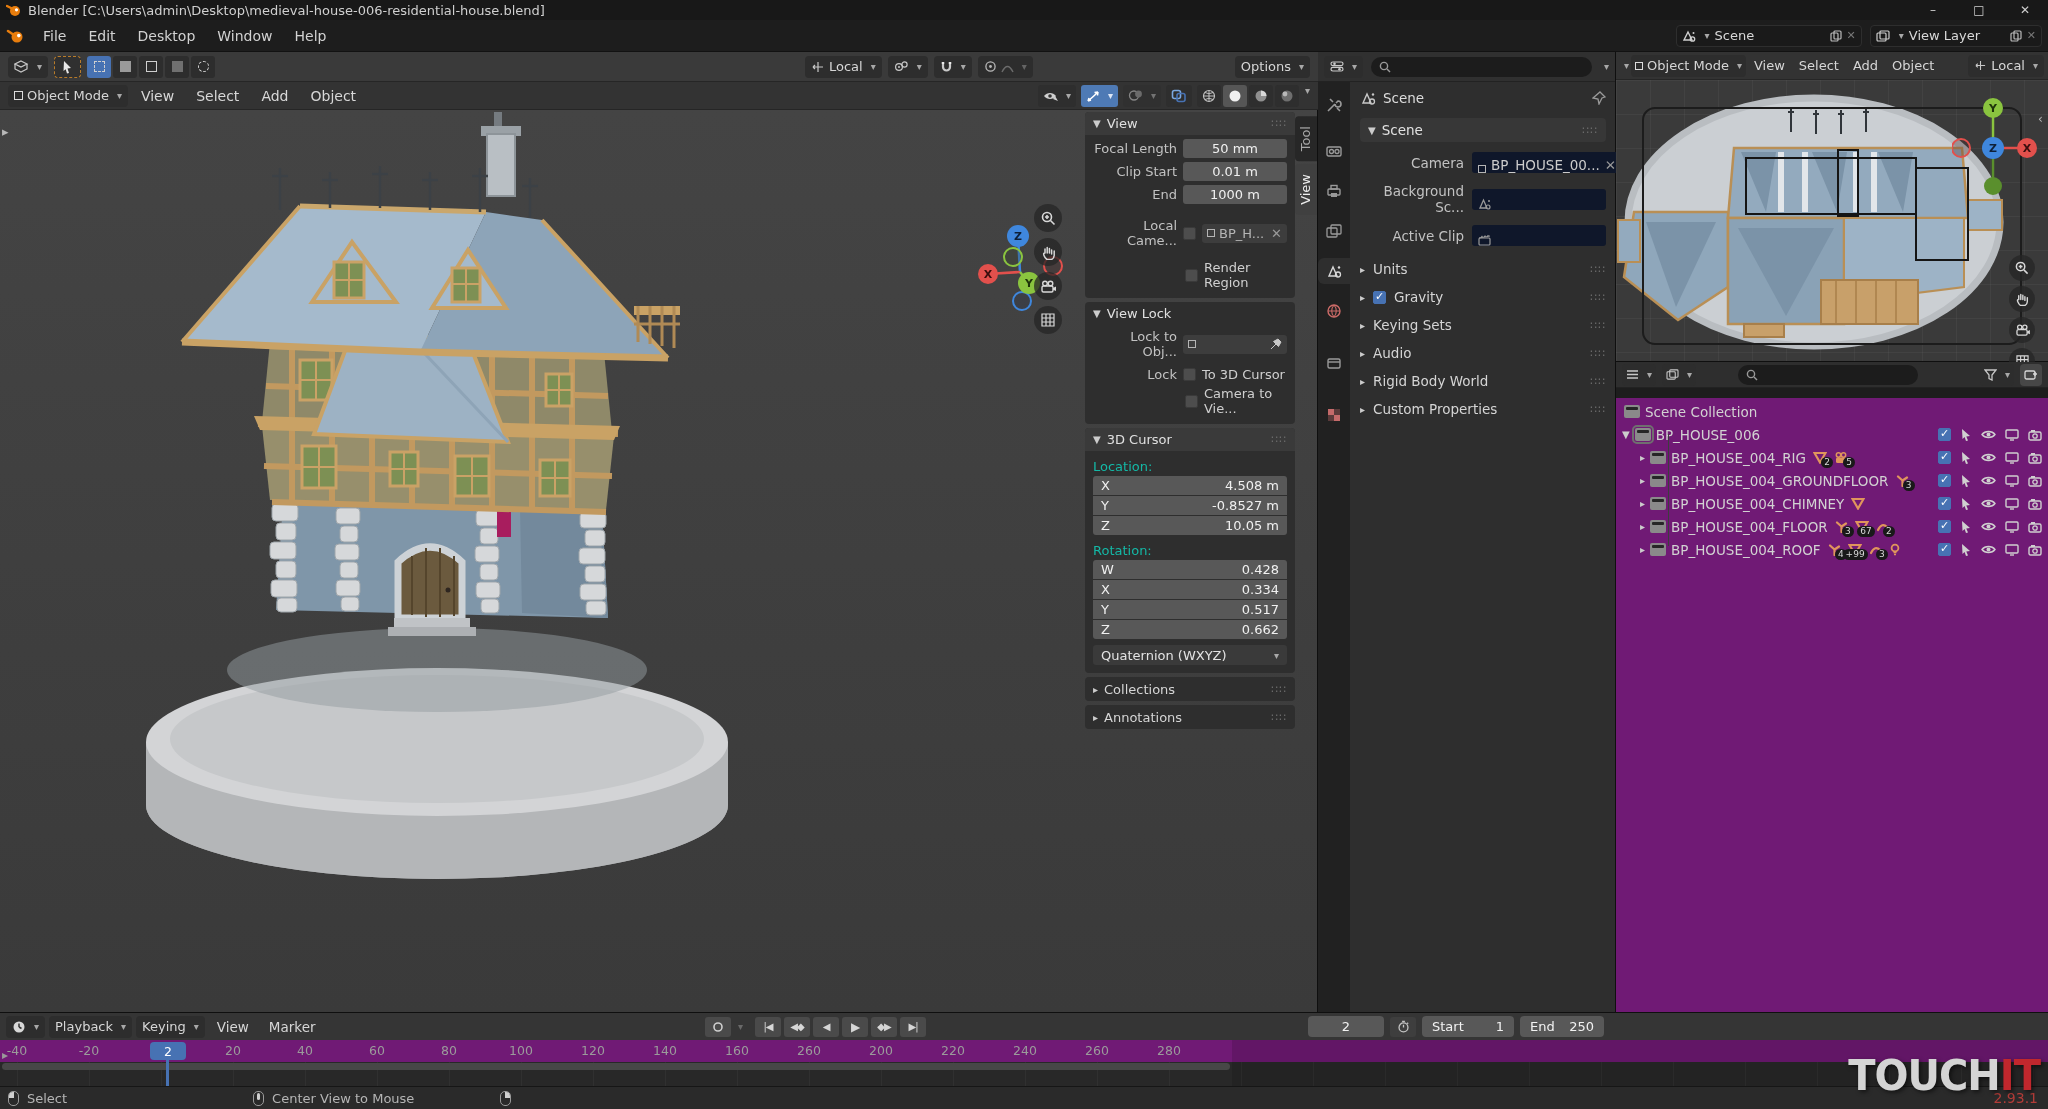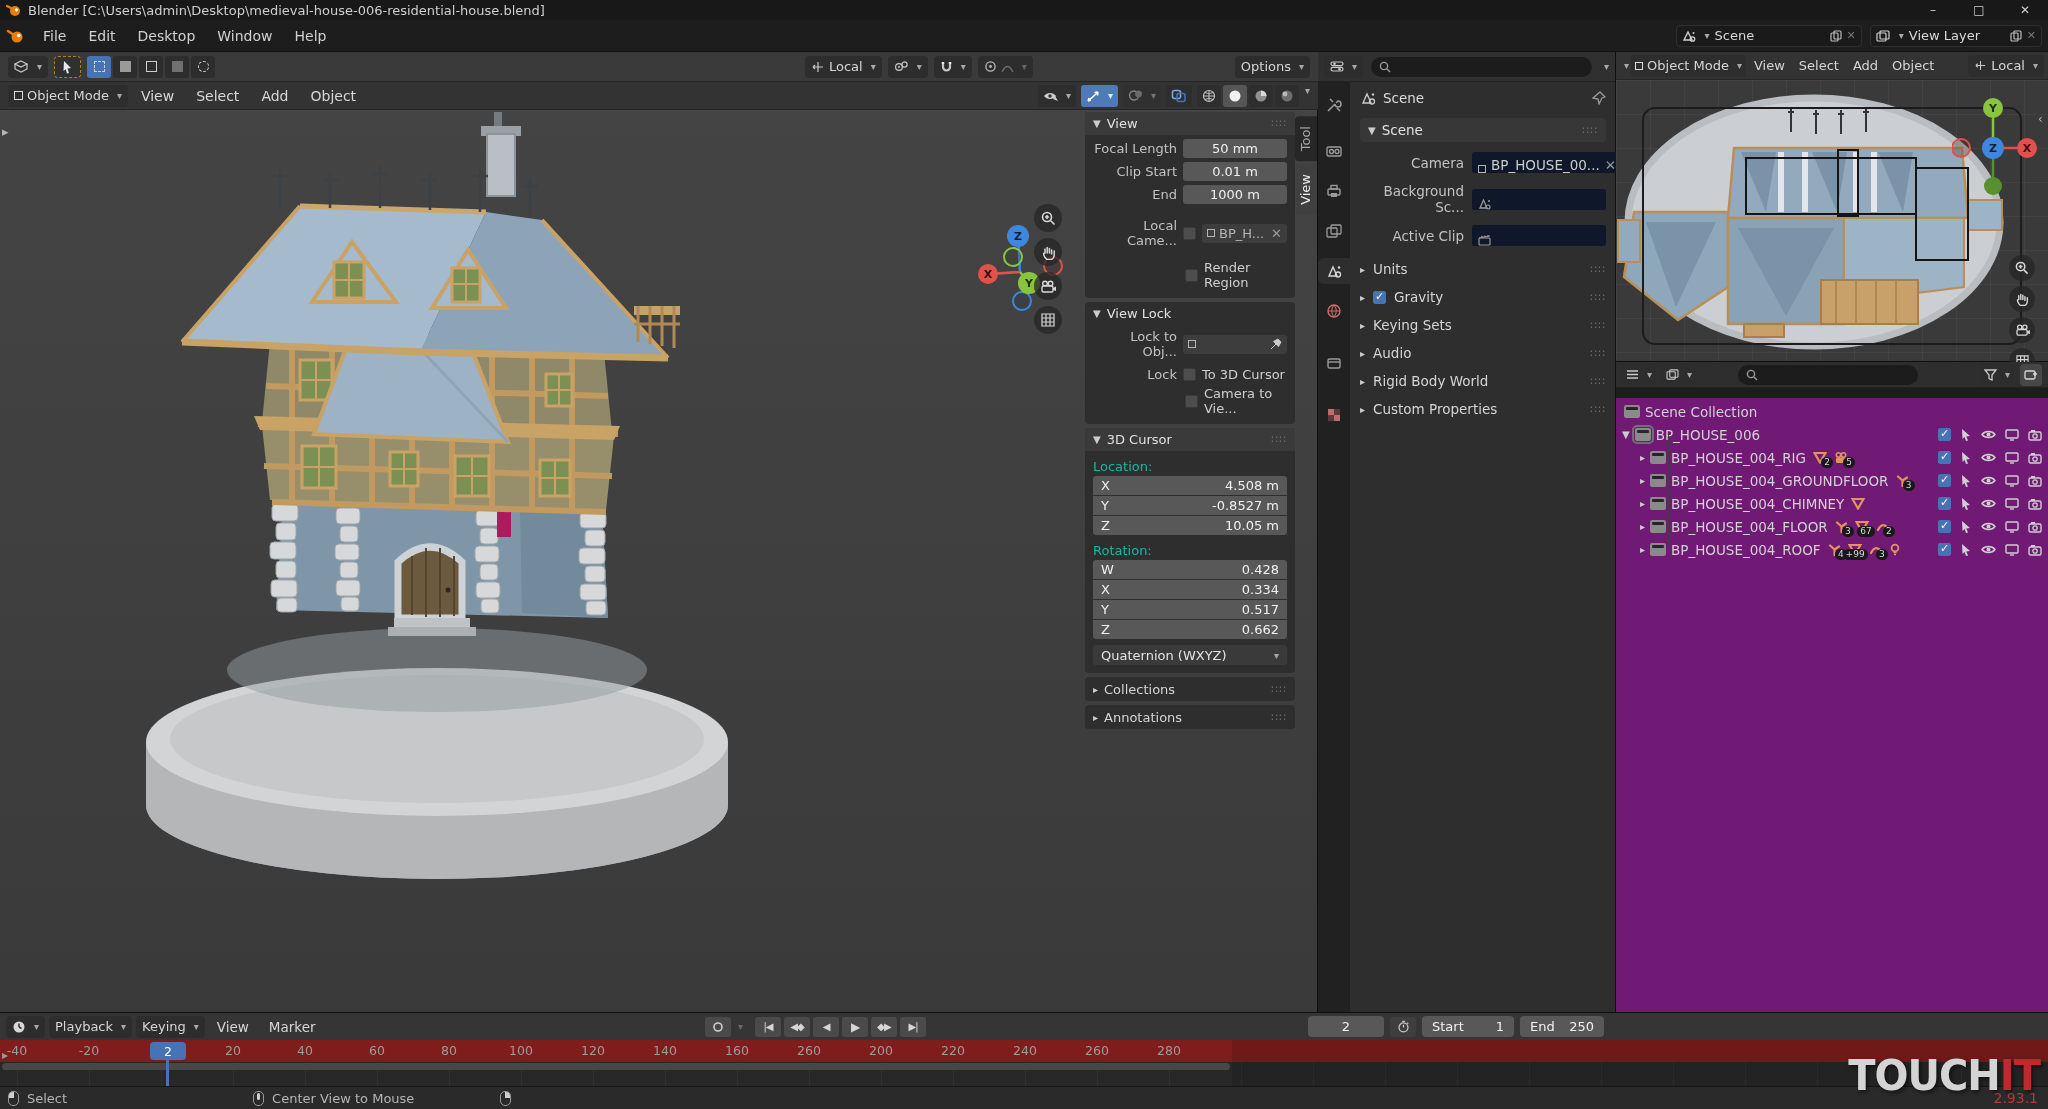--- a/index.html
+++ b/index.html
@@ -111,21 +111,21 @@
   .indent-line { position:absolute; left:1668px; top:434px; width:1px; height:112px; background:#3d3d3d; }
   .colicon { width:16px; height:13px; background:#8a8a8a; border-radius:2px; position:relative; flex:none; }
   .colicon::before { content:""; position:absolute; left:2px; top:2px; right:2px; height:3px; background:#262626; border-radius:1px; }
   .colicon.hl { outline:2px solid #6f6f6f; outline-offset:1px; }
 
   
   #tl-header { left:0; top:1012px; width:2048px; height:28px; background:#353535; border-top:1px solid #0f0f0f; display:flex; align-items:center; font-size:13.5px; padding:0 6px; gap:4px; }
   #tl-header .menu { padding:2px 8px; }
   .tbtn { background:#4a4a4a; border-radius:3px; height:20px; min-width:26px; display:flex; align-items:center; justify-content:center; color:#d6d6d6; font-size:10px; padding:0 4px; letter-spacing:-1px; }
   .tfield { background:#585858; border-radius:4px; height:21px; display:flex; align-items:center; justify-content:center; color:#f2f2f2; font-size:13px; padding:0 10px; gap:10px; }
-  #ruler { left:0; top:1040px; width:2048px; height:22px; background:#7f1d1d; font-size:12.5px; color:#9b9b9b; }
+  #ruler { left:0; top:1040px; width:2048px; height:22px; background:#701a75; font-size:12.5px; color:#9b9b9b; }
   .tick { position:absolute; top:3px; transform:translateX(-50%); }
   #track { left:0; top:1062px; width:2048px; height:24px; background:#282828;
            background-image:repeating-linear-gradient(90deg,#303030 0 1px,transparent 1px 72px); background-position:17px 0; }
   #tl-dim { left:1232px; top:1040px; width:816px; height:46px; background:rgba(0,0,0,.12); }
   #scrollband { left:2px; top:1063px; width:1228px; height:7px; background:#474747; border-radius:4px; }
   #playhead-badge { left:150px; top:1042px; width:36px; height:18px; background:#4772b3; color:#ffffff; border-radius:4px; display:flex; align-items:center; justify-content:center; font-size:12.5px; }
   #playhead-line { left:166px; top:1060px; width:3px; height:26px; background:#4772b3; }
 
   
   #status { left:0; top:1086px; width:2048px; height:23px; background:#2a2a2a; border-top:1px solid #161616; display:flex; align-items:center; font-size:13px; color:#b5b5b5; gap:8px; padding:0 8px; }

